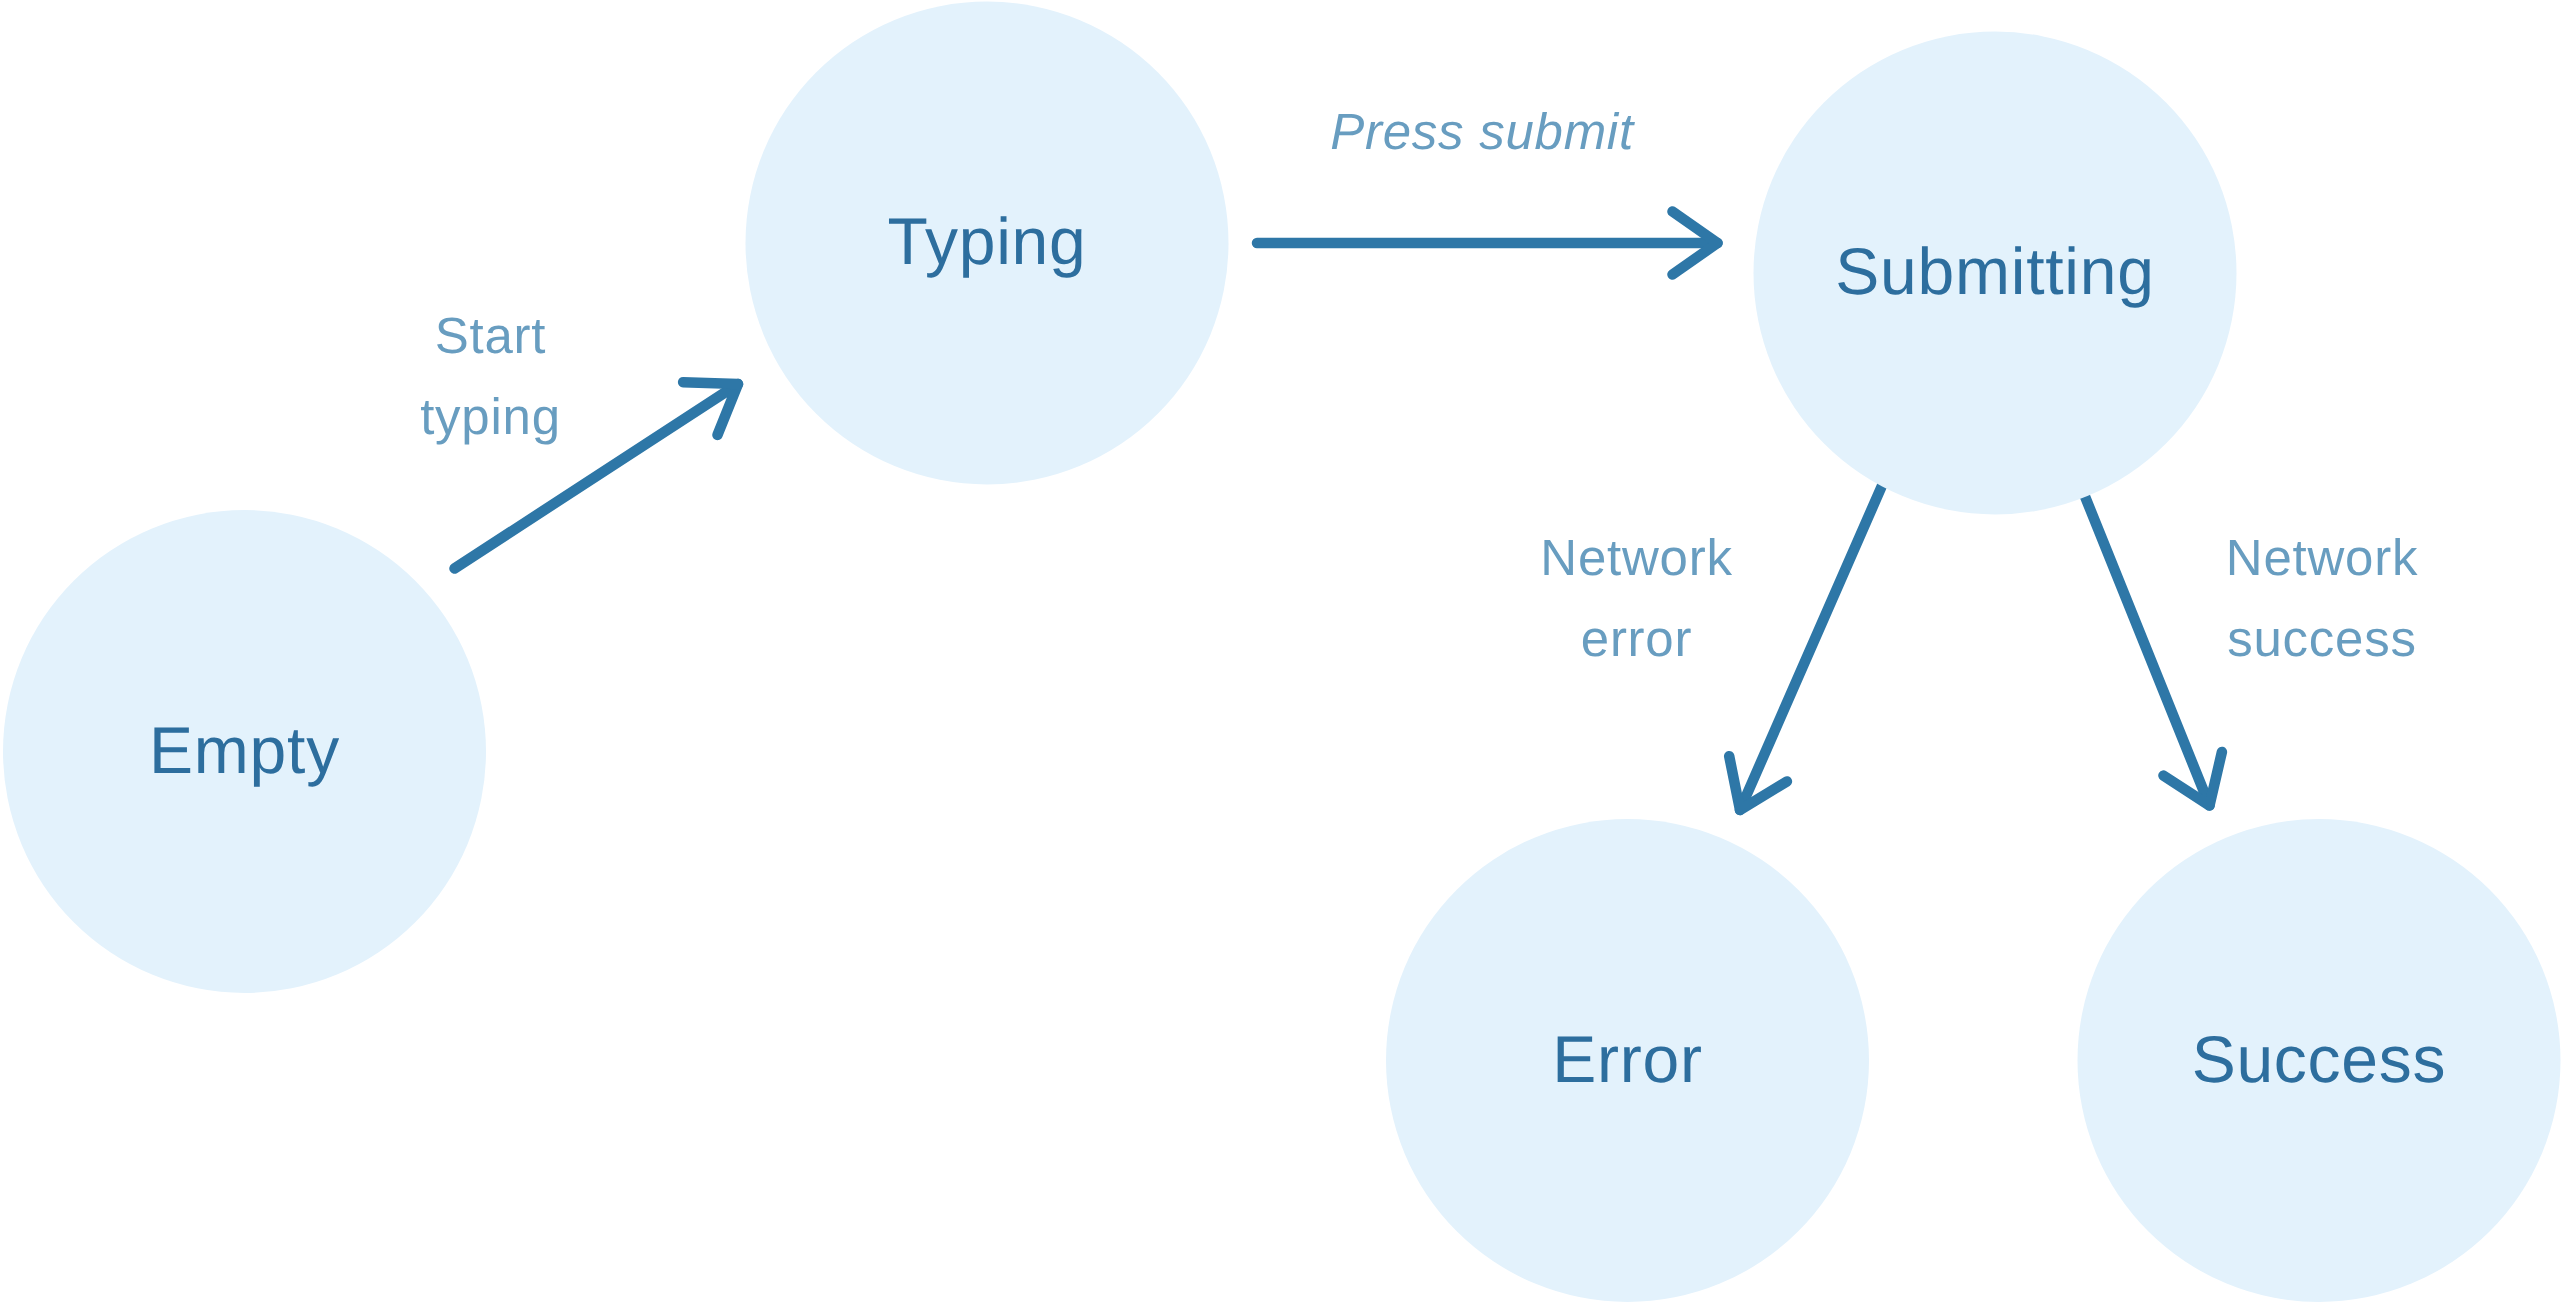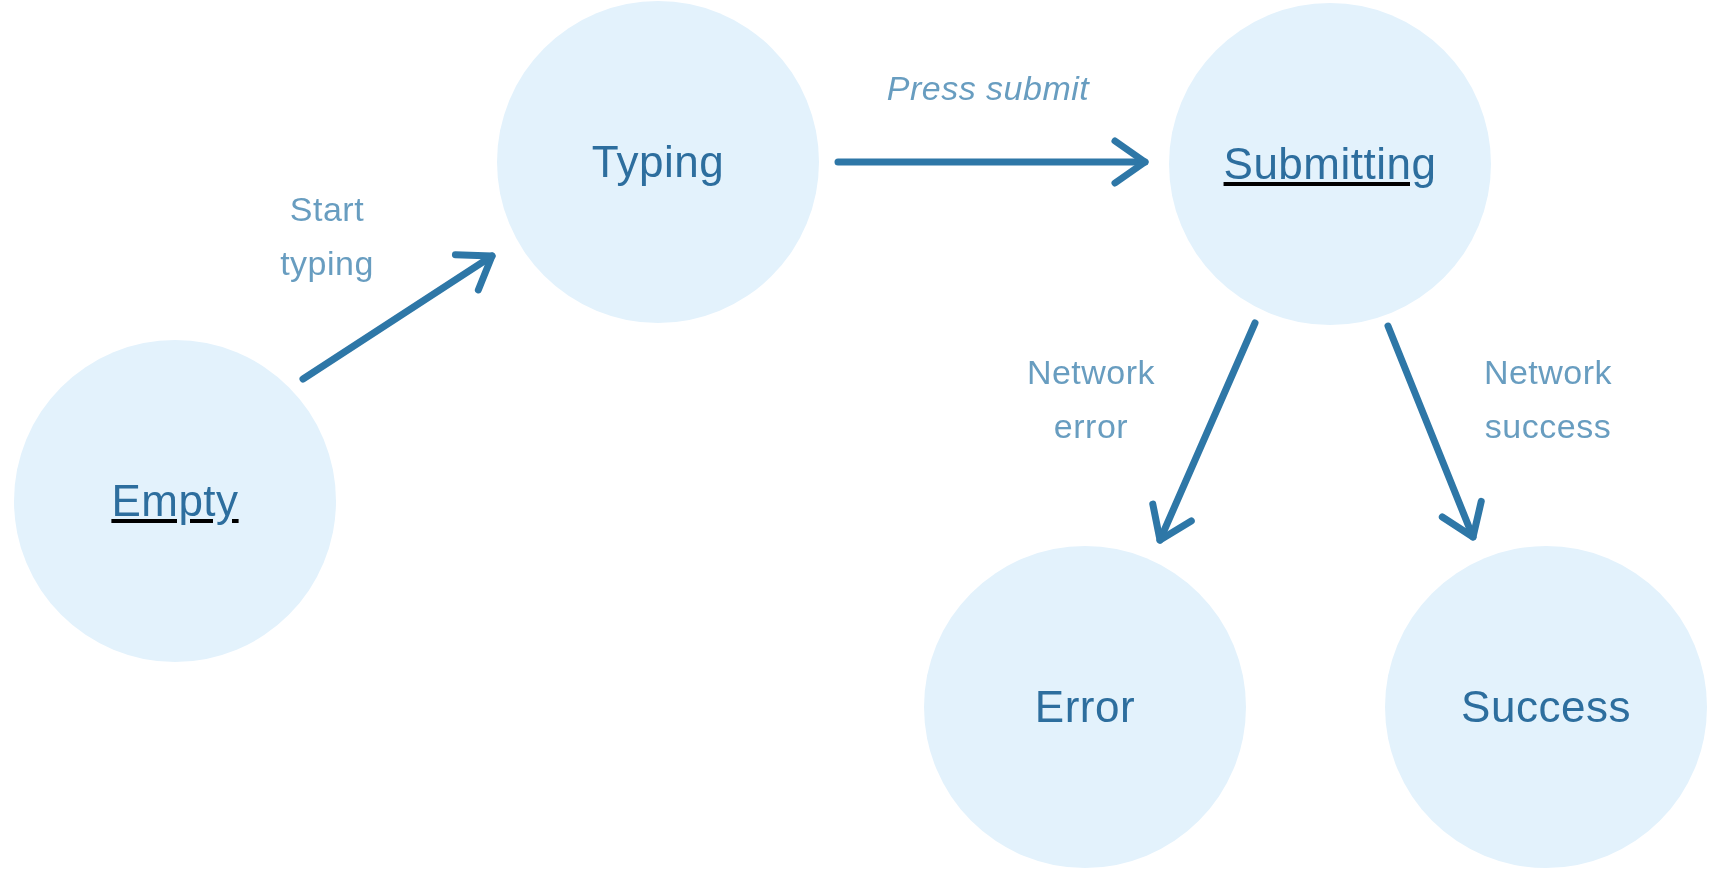--- a/index.html
+++ b/index.html
@@ -31,38 +31,38 @@
     background: #e3f2fc;
     display: flex;
     align-items: center;
     justify-content: center;
   }
   .state-node .node-label {
     color: #2d6e9e;
     font-size: 44px;
     letter-spacing: 0.5px;
   }
-  #node-empty      { left: 14px;    top: 340px; text-decoration: underline; }
+  #node-empty      { left: 2px;    top: 340px; }
   #node-typing     { left: 497px;  top: 1px;   }
-  #node-submitting { left: 1169px; top: 3px; text-decoration: underline;   }
+  #node-submitting { left: 1169px; top: 21px;   }
   #node-error      { left: 924px;  top: 546px; }
   #node-success    { left: 1385px; top: 546px; }
 
   .edge-label {
     position: absolute;
     transform: translate(-50%, -50%);
     text-align: center;
     color: rgba(46, 119, 167, 0.72);
     font-size: 34px;
     line-height: 54px;
     letter-spacing: 0.5px;
     white-space: nowrap;
   }
   .edge-label span { display: block; }
-  #label-start-typing    { left: 327px;  top: 236px; }
+  #label-start-typing    { left: 327px;  top: 251px; }
   #label-press-submit    { left: 988px;  top: 88px; font-style: italic;  }
   #label-network-error   { left: 1091px; top: 399px; }
   #label-network-success { left: 1548px; top: 399px; }
 </style>
 </head>
 <body>
 
 <div class="canvas">
 
   <svg class="edges-layer" width="1710" height="870" viewBox="0 0 1710 870">

